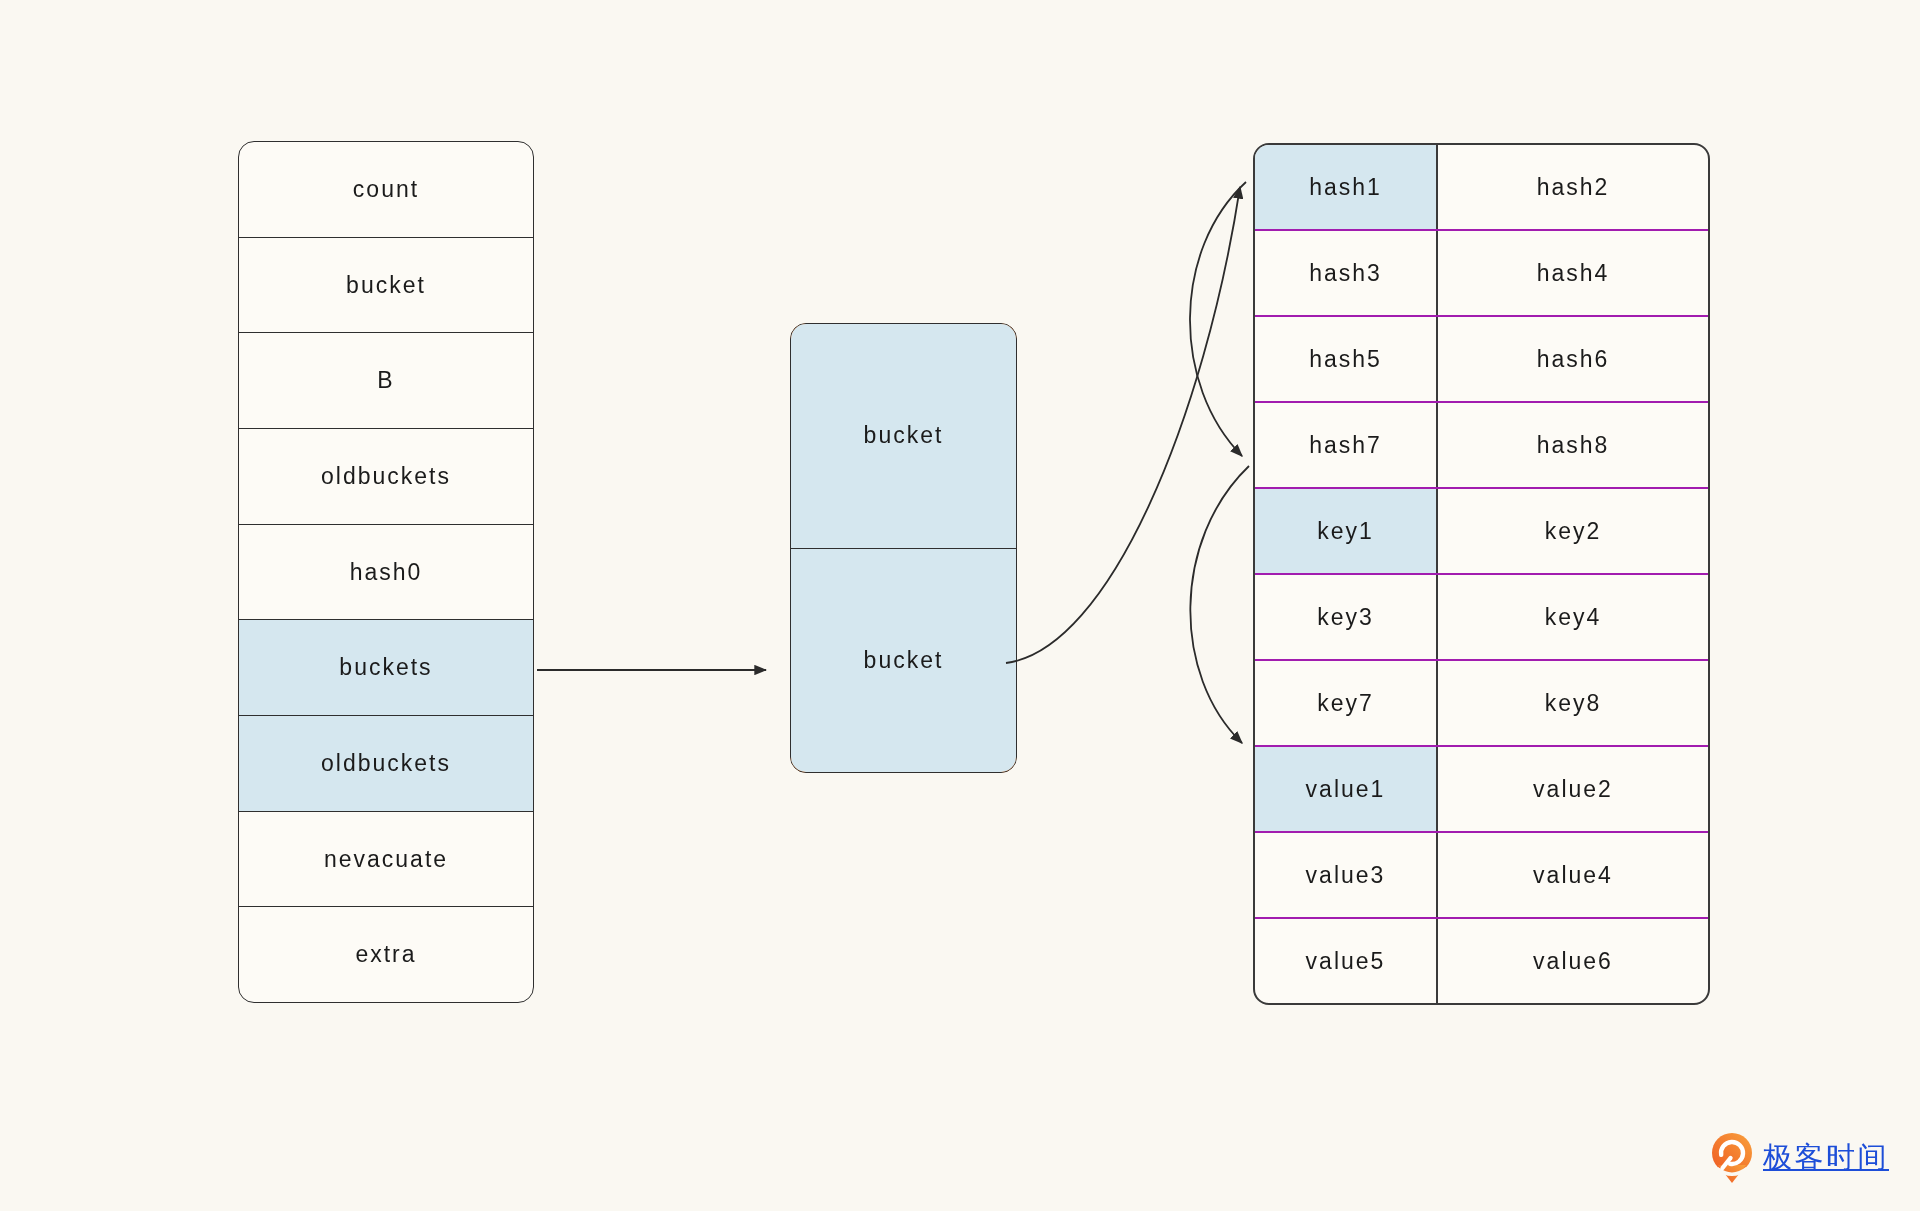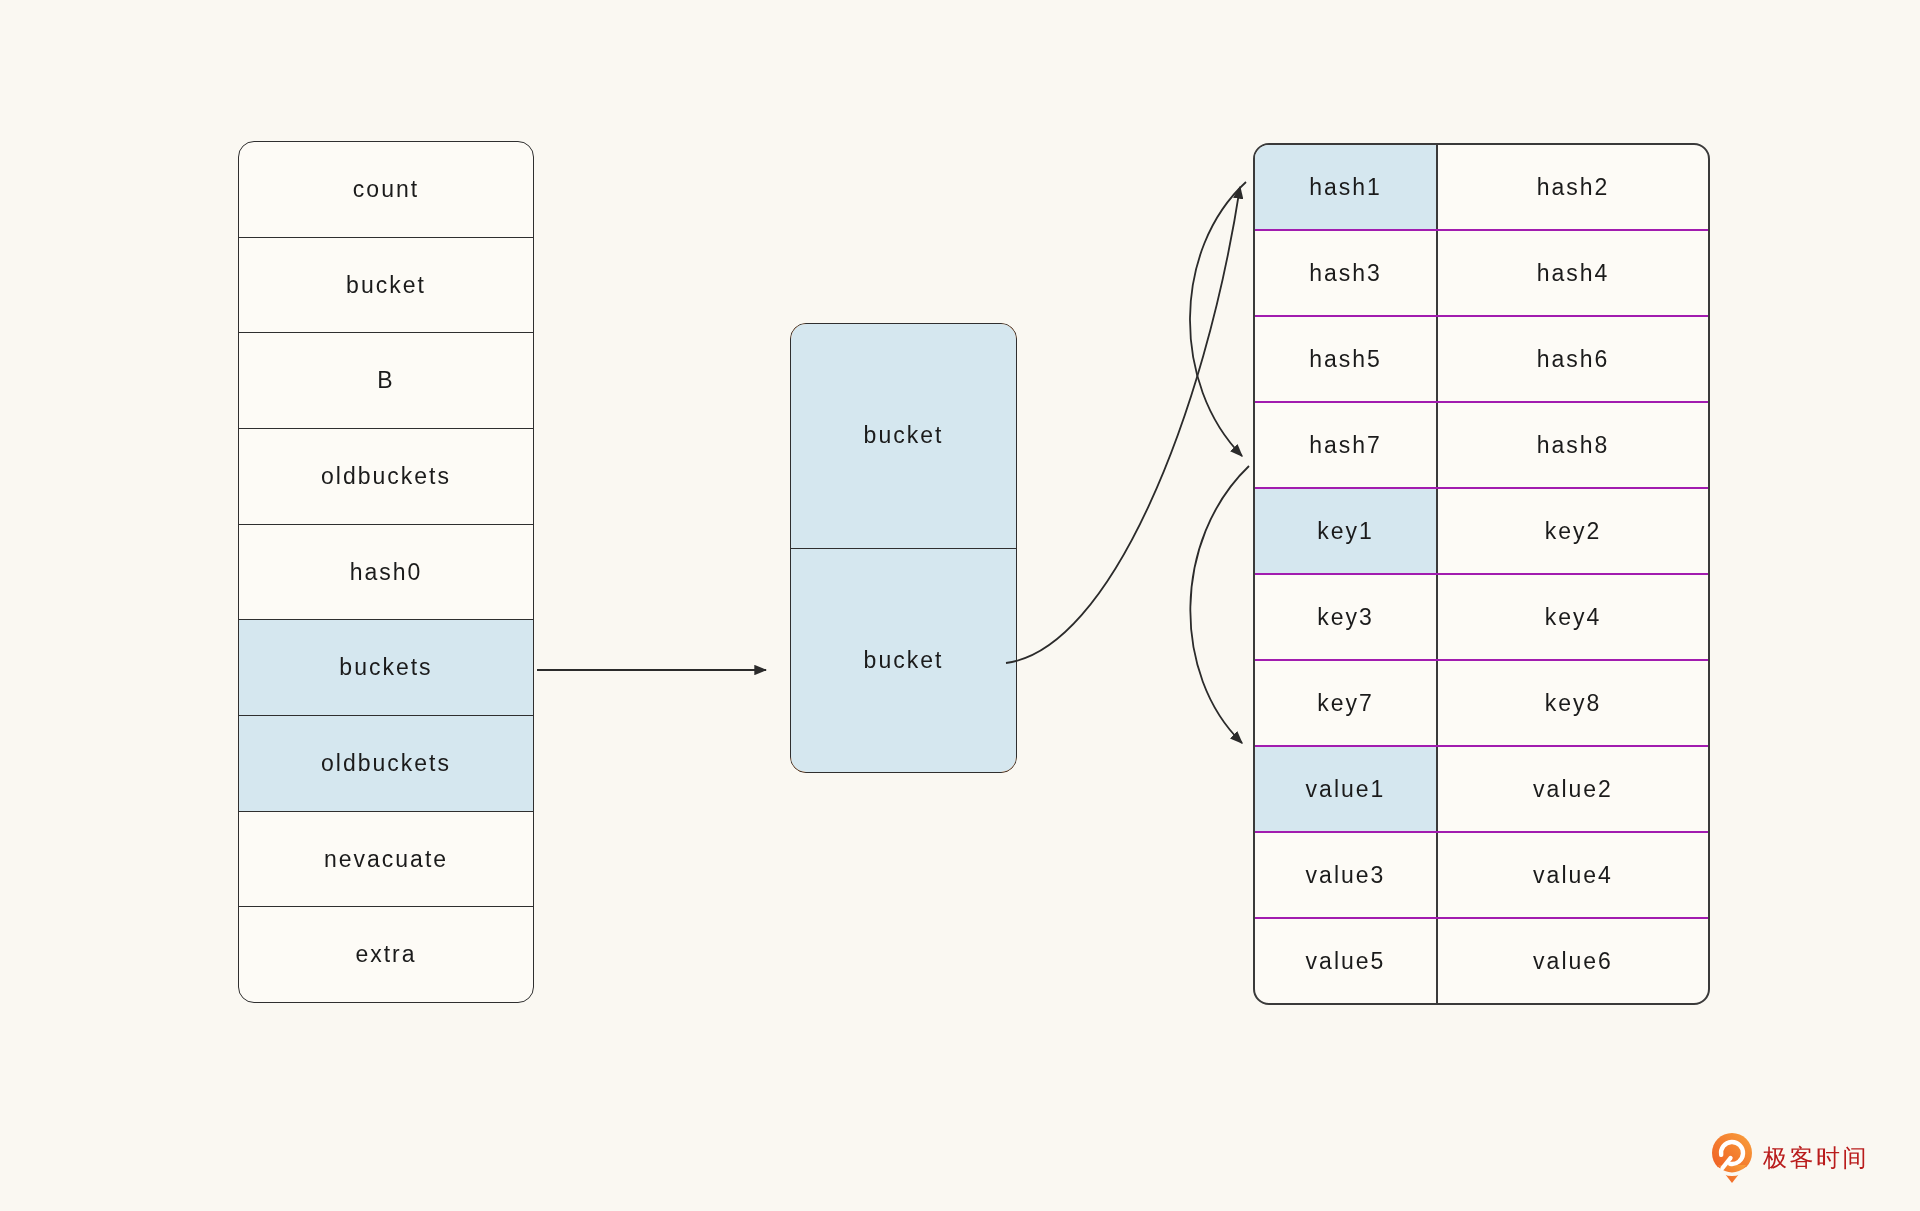--- a/index.html
+++ b/index.html
@@ -39,24 +39,25 @@
   #detail { left: 1253px; top: 143px; width: 457px; height: 862px; border-width: 2px; border-color: #3a3a3a; }
   .rrow { flex: 1; display: flex; }
   .rrow + .rrow { border-top: 2px solid #a21caf; text-align: center; }
   .rcell { width: 181px; display: flex; align-items: center; justify-content: center; box-sizing: border-box; }
   .rcell.c2 { width: auto; flex: 1; border-left: 2px solid #3a3a3a; }
   
   .arrows { position: absolute; left: 0; top: 0; pointer-events: none; }
   
   .logo { position: absolute; left: 1710px; top: 1132px; display: flex; align-items: center; gap: 9px; }
   .logo-text {
-    font-size: 24px;
-    color: #b91c1c;
+    font-size: 29px;
+    color: #1d4ed8;
     letter-spacing: 2.5px;
     font-weight: 500;
+    text-decoration: underline;
   }
 </style>
 </head>
 <body>
 
 <div class="canvas">
 
   <div class="struct" id="hmap">
     <div class="lrow">
         <span class="lbl">count</span>

